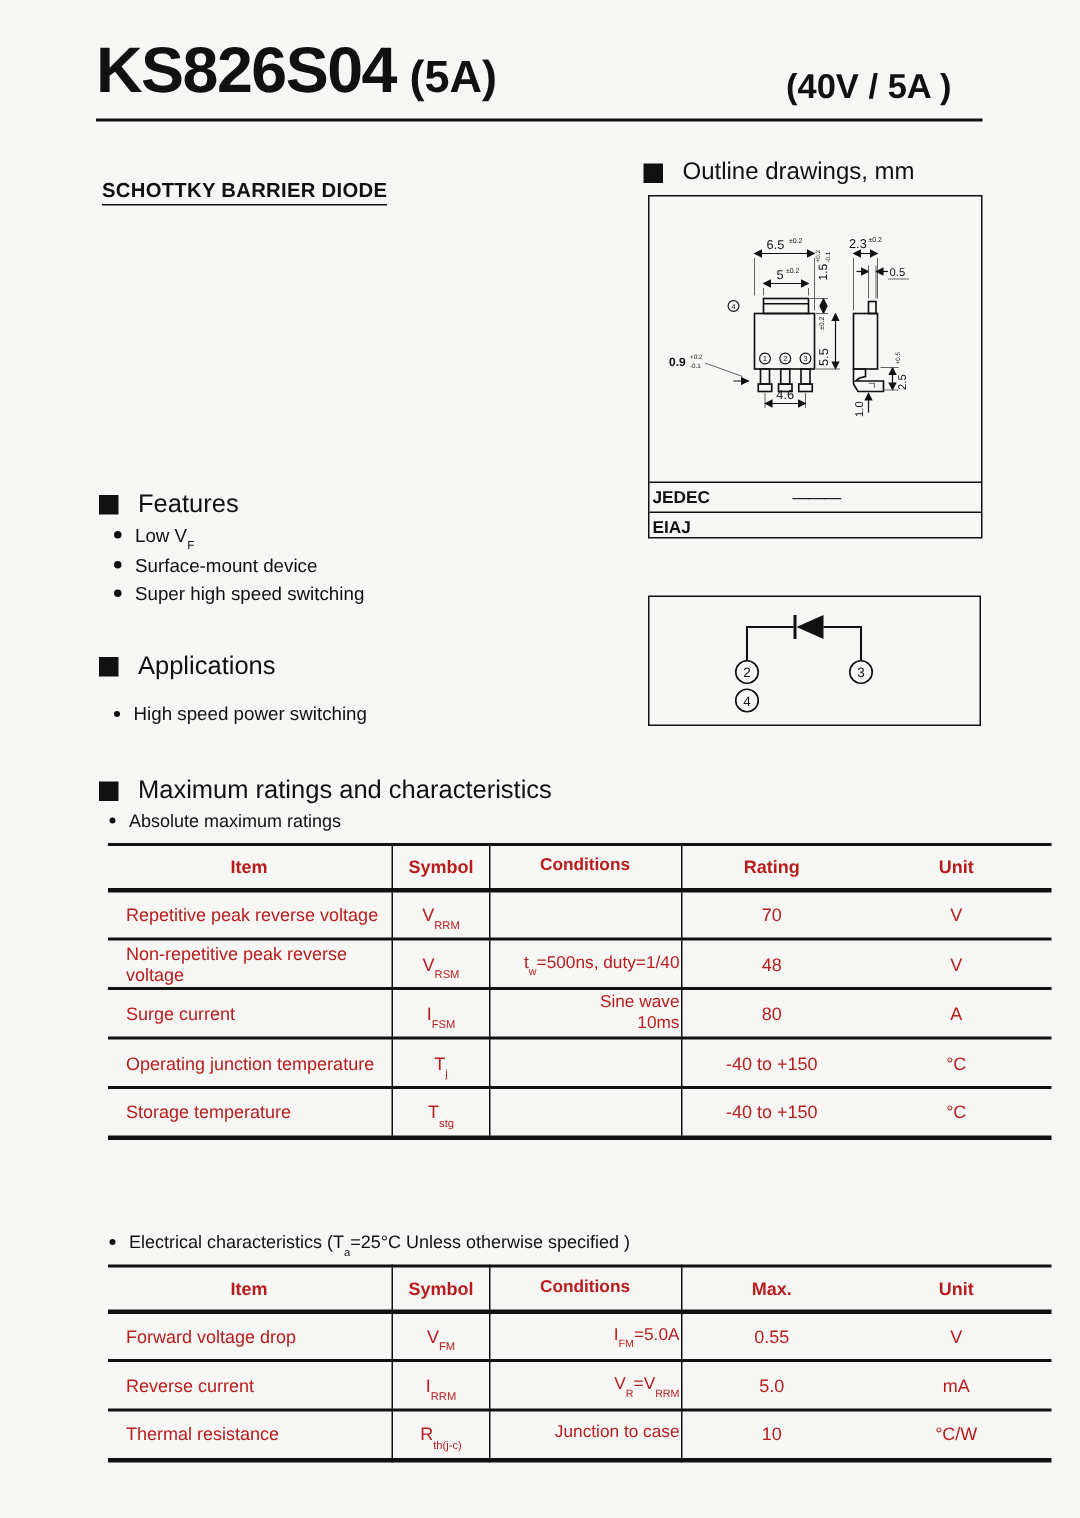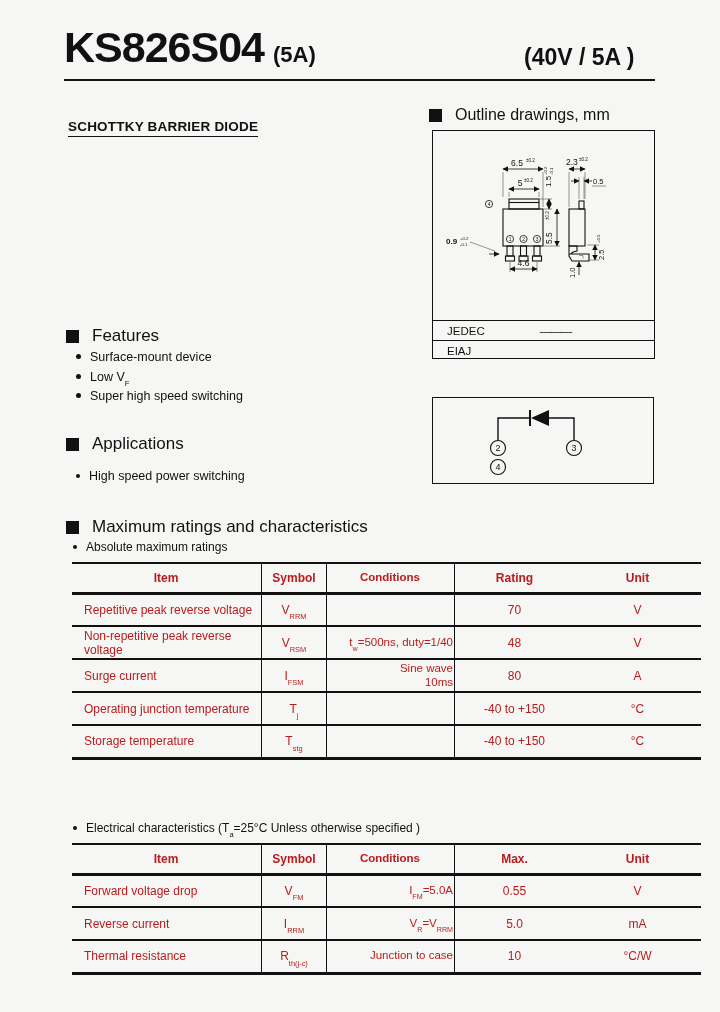--- a/index.html
+++ b/index.html
@@ -2,41 +2,41 @@
 <html><head>
 <meta charset="utf-8">
 <style>
   html,body{margin:0;padding:0;background:#d8d8d8;}
   .page{position:relative;width:720px;height:1012px;background:#f6f6f4;overflow:hidden;
         font-family:"Liberation Sans","DejaVu Sans",sans-serif;color:#111;}
   .abs{position:absolute;}
   
   .title-row{left:64px;top:26px;display:flex;align-items:baseline;}
   .part-no{font-size:43px;font-weight:bold;letter-spacing:-1px;line-height:1;}
-  .pkg-cur{font-size:22px;font-weight:bold;margin-left:9px;text-align:center;}
+  .pkg-cur{font-size:30px;font-weight:bold;margin-left:9px;text-align:center;}
   .vr-note{left:524px;top:44px;font-size:23px;font-weight:bold;letter-spacing:0px;}
   .title-rule{left:64px;top:79px;width:591px;height:2px;background:#111;}
   .subtitle{left:68px;top:119px;font-size:13.5px;font-weight:bold;letter-spacing:0.2px;
             border-bottom:1.5px solid #111;padding-bottom:2px;}
   
   .sec-head{display:flex;align-items:center;}
   .sq{width:13px;height:13px;background:#111;flex:0 0 auto;}
   .sec-head .txt{margin-left:13px;font-size:17px;}
   .sec-head.small .txt{font-size:16px;}
   
   .blist{list-style:none;margin:0;padding:0;}
   .blist li{display:flex;align-items:baseline;font-size:12.5px;height:19.5px;}
   .dot{width:5px;height:5px;border-radius:50%;background:#111;margin-right:9px;
        position:relative;top:-2px;flex:0 0 auto;}
   .dot.sm{width:4px;height:4px;}
   sub{font-size:0.62em;line-height:0;position:relative;top:0.25em;}
   
   .obox{border:1.2px solid #111;background:transparent;}
   .std-row{border-top:1.2px solid #111;display:flex;align-items:center;font-size:11.5px;}
-  .std-row .lbl{margin-left:14px;}
+  .std-row .lbl{margin-left:2px;font-weight:bold;}
   .std-row .val{margin-left:55px;letter-spacing:-1px;}
   
   table{border-collapse:collapse;table-layout:fixed;width:618px;color:#b91c1c;}
   th{font-size:12px;font-weight:bold;text-align:center;}
   td{font-size:12px;}
   thead tr{height:30px;border-top:2px solid #111;border-bottom:3px solid #111;}
   tbody tr{height:33px;border-bottom:2px solid #111;}
   tbody tr:last-child{border-bottom:3px solid #111;}
   .c-item{width:188px;text-align:left;padding-left:12px;border-right:1.2px solid #111;}
   .c-sym{width:62px;text-align:center;border-right:1.2px solid #111;}
@@ -196,26 +196,26 @@
   </div>
 
   <div class="abs sec-head" style="left:66px;top:326px;">
     <span class="sq"></span>
     <span class="txt">Features</span>
   </div>
   <ul class="abs blist" style="left:76px;top:350px;">
 
       <li>
         <span class="dot"></span>
-        <span>Surface-mount device</span>
+        <span>Low V<sub>F</sub></span>
       </li>
 
       <li>
         <span class="dot"></span>
-        <span>Low V<sub>F</sub></span>
+        <span>Surface-mount device</span>
       </li>
 
       <li>
         <span class="dot"></span>
         <span>Super high speed switching</span>
       </li>
 
     </ul>
 
   <div class="abs sec-head" style="left:66px;top:434px;justify-content:center;">

